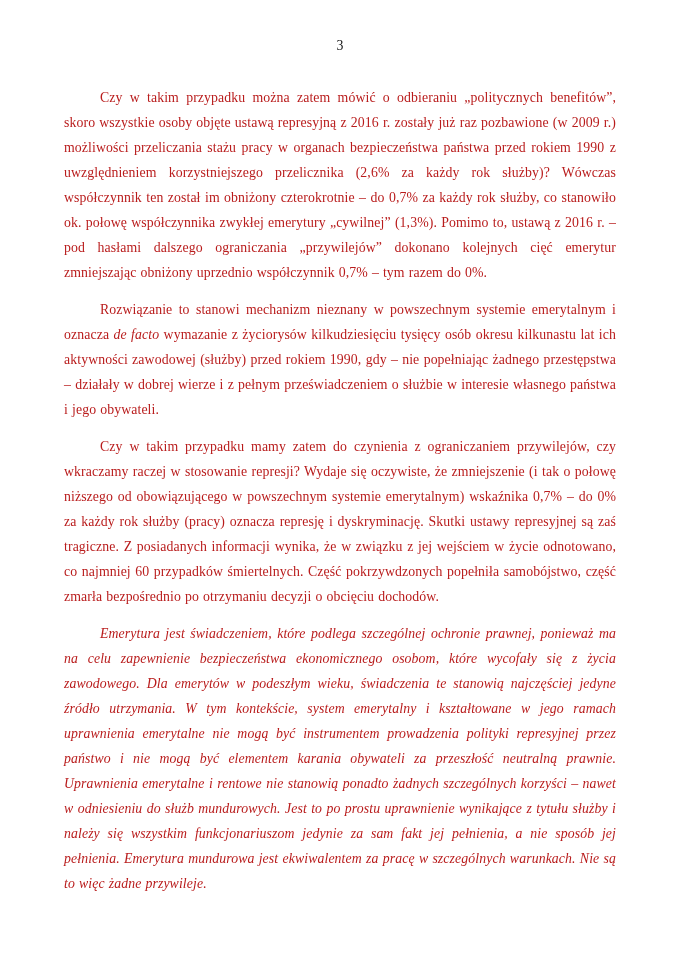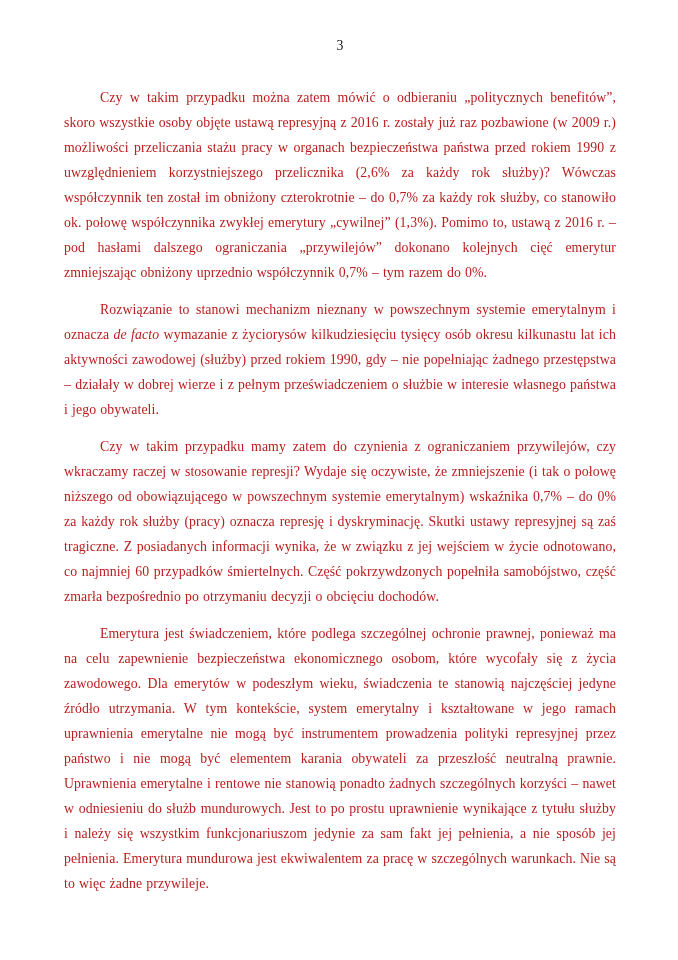--- a/index.html
+++ b/index.html
@@ -30,20 +30,21 @@
     font-size: 13.8px;
     line-height: 25px;
     text-align: justify;
     text-indent: 36px;
     color: #b91c1c;
     letter-spacing: 0.1px;
     word-spacing: 0.5px;
   }
   .doc-body p:last-child {
     margin-bottom: 9px;
+    font-style: italic;
   }
   .doc-body em {
     font-style: italic;
   }
 </style>
 </head>
 <body>
 
 <div class="page">
   <div class="page-number">3</div>

